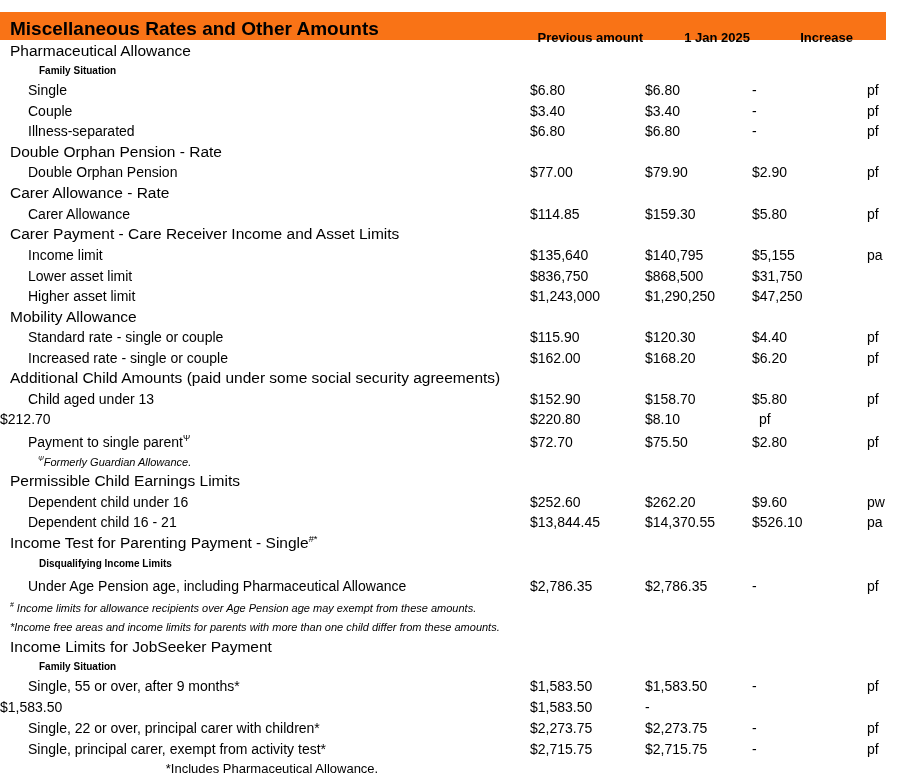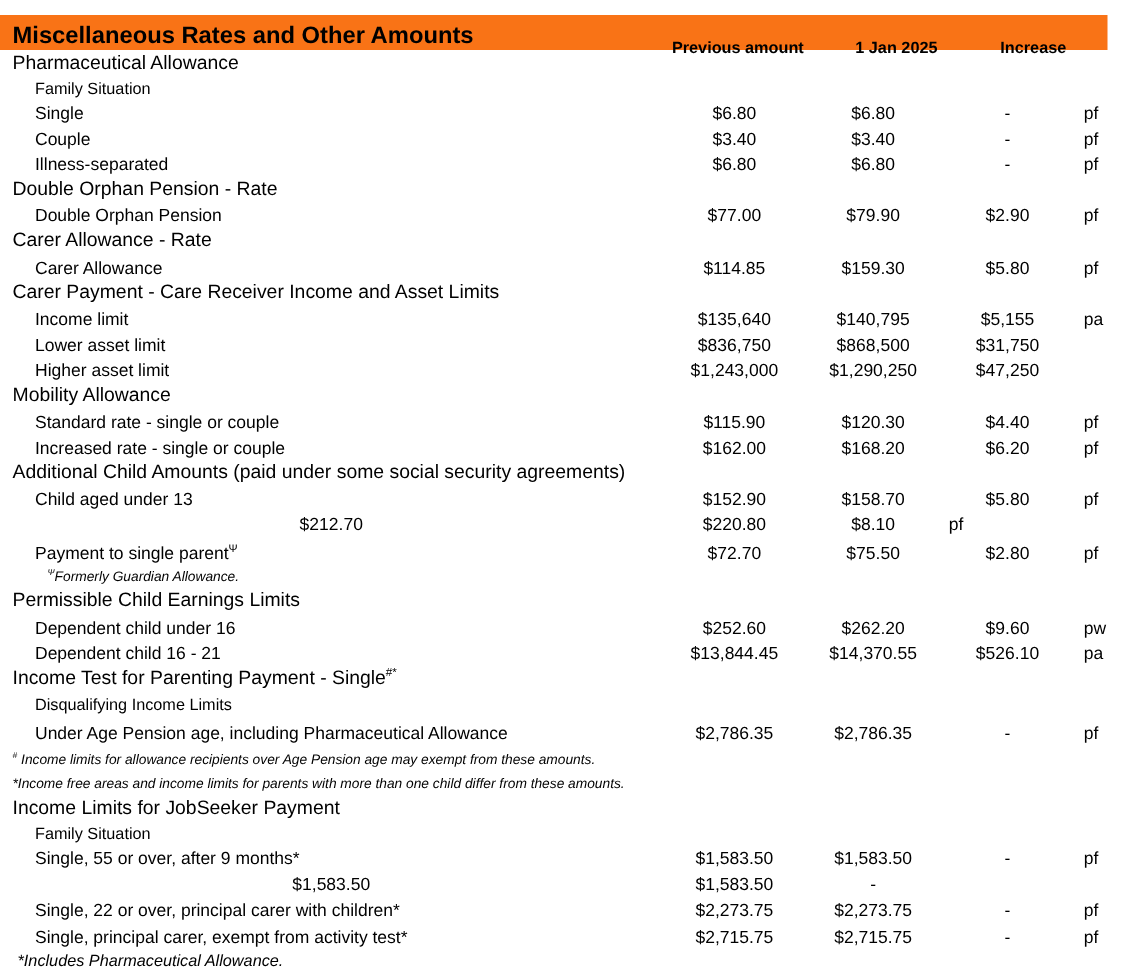--- a/index.html
+++ b/index.html
@@ -20,29 +20,29 @@
   .col-head.c-inc{padding-right:7px;}
 
   .tr{display:grid;grid-template-columns:530px 115px 107px 108px 48px;align-items:center;}
   .r-section{height:21px;}
   .r-sub{height:19px;}
   .r-data{height:20.4px;}
   .h17{height:17px;} .h18{height:18px;} .h19{height:19px;}
   .h21{height:21px;} .h22{height:22px;} .h24{height:24px;} .h25{height:25px;}
 
   .section{font-size:15.5px;padding-left:10px;white-space:nowrap;}
-  .sub{font-size:13px;font-weight:normal;padding-left:28px;white-space:nowrap;}
+  .sub{font-size:10px;font-weight:bold;padding-left:39px;white-space:nowrap;}
   .label{font-size:14px;padding-left:28px;white-space:nowrap;}
-  .num{font-size:14px;text-align:center;white-space:nowrap;}
+  .num{font-size:14px;text-align:left;white-space:nowrap;}
   .freq{font-size:14px;padding-left:7px;white-space:nowrap;}
 
   .fn{font-size:11px;font-style:italic;white-space:nowrap;}
   .fn-indent{padding-left:38px;}
   .fn-left{padding-left:10px;}
-  .fn-big{font-size:13px;font-style:italic;padding-left:14px;white-space:nowrap;}
+  .fn-big{font-size:13px;padding-left:14px;white-space:nowrap;text-align:center;}
 
   sup{font-size:62%;line-height:0;}
   .section sup{font-size:60%;}
 </style>
 </head>
 <body>
 
 <div class="page">
 
   <div class="header-band">

